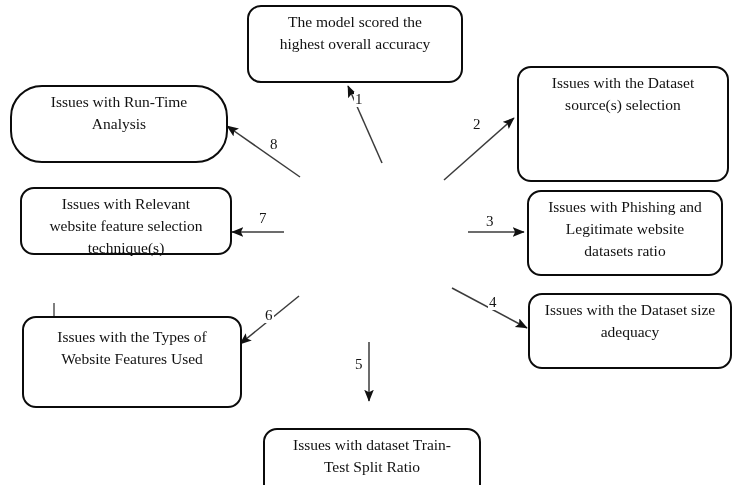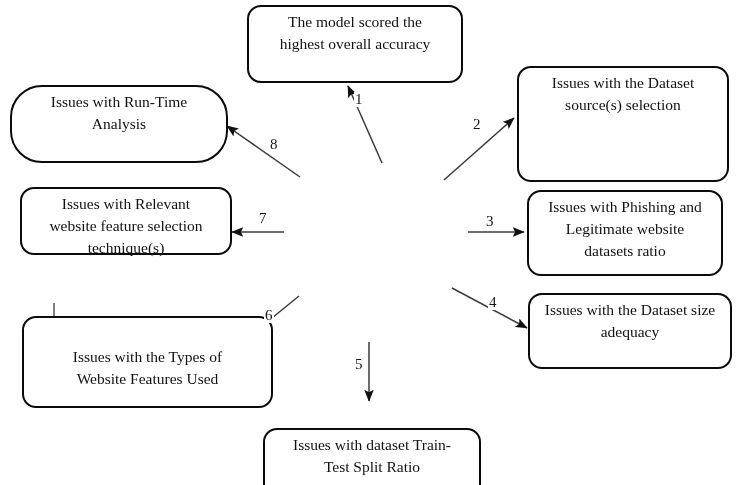--- a/index.html
+++ b/index.html
@@ -122,21 +122,21 @@
   <div class="node-box" style="left:528px; top:293px; width:204px; height:76px;">
     <span class="txt">Issues with the Dataset size
 adequacy</span>
   </div>
 
   <div class="node-box" style="left:263px; top:422px; width:218px; height:92px;margin-top:6px;">
     <span class="txt">Issues with dataset Train-
 Test Split Ratio</span>
   </div>
 
-  <div class="node-box" style="left:22px; top:316px; width:251px; height:92px; align-items:flex-start; padding-top:28px;">
+  <div class="node-box" style="left:22px; top:316px; width:220px; height:92px; align-items:flex-start; padding-top:8px;">
     <span class="txt">Issues with the Types of
 Website Features Used</span>
   </div>
 
   <div class="node-box" style="left:20px; top:187px; width:212px; height:68px;">
     <span class="txt">Issues with Relevant
 website feature selection
 technique(s)</span>
   </div>
 

